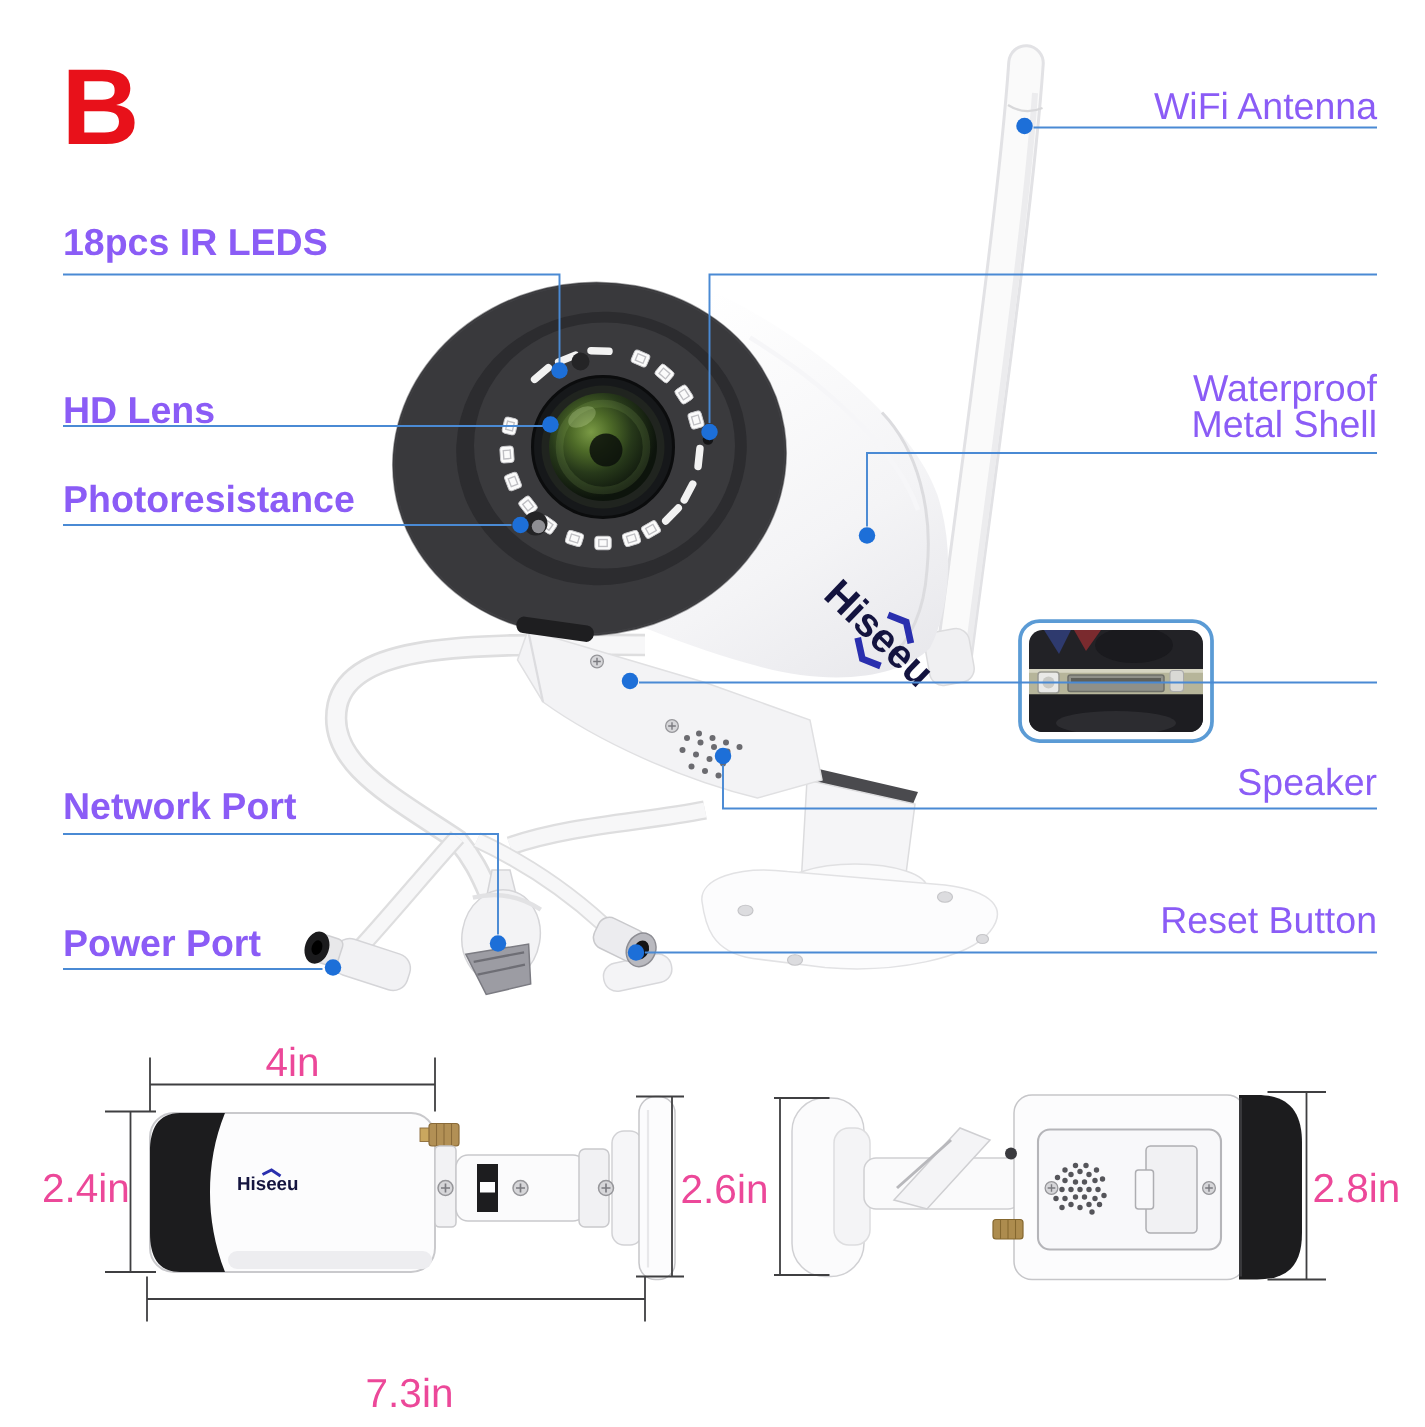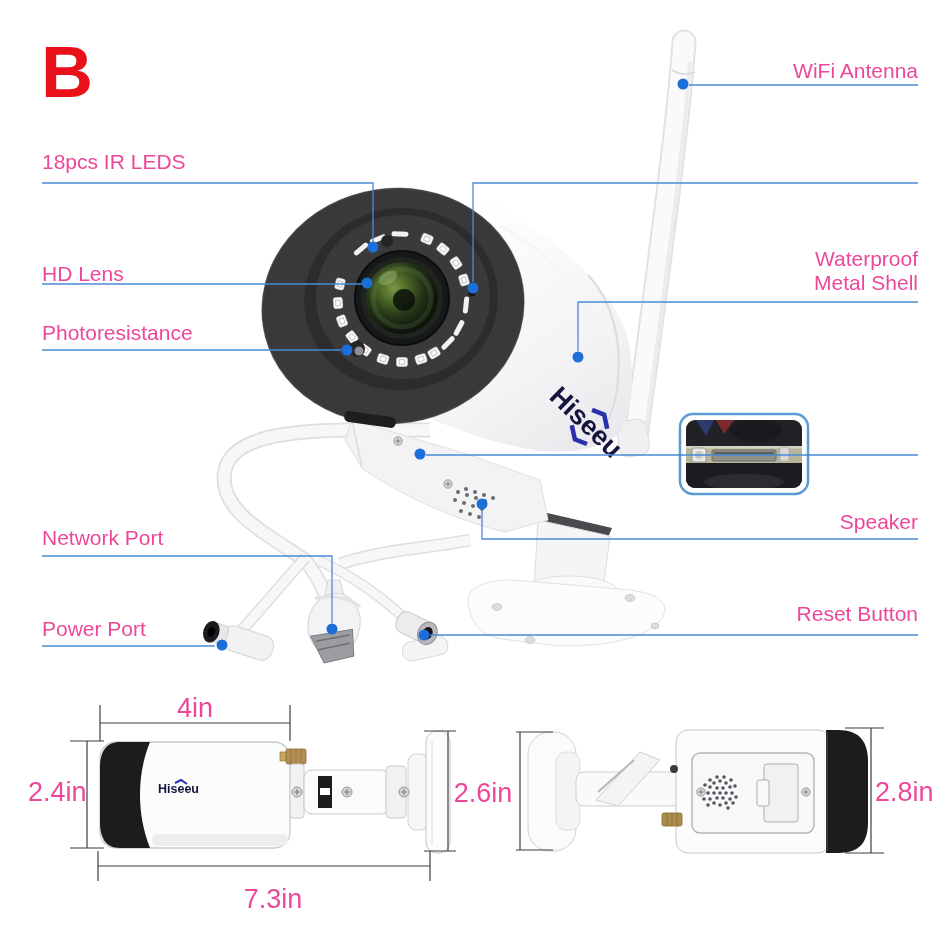--- a/index.html
+++ b/index.html
@@ -1,20 +1,20 @@
 <!DOCTYPE html>
 <html><head>
 <meta charset="utf-8">
 <style>
   html,body{margin:0;padding:0;background:#fff;}
   #stage{position:relative;width:950px;height:951px;background:#fff;overflow:hidden;
          font-family:"Liberation Sans",sans-serif;}
   #art{position:absolute;left:0;top:0;z-index:1;}
-  .lbl{position:absolute;z-index:3;font-size:21px;color:#ec4899;line-height:26px;white-space:nowrap;}
-  .lbl.leftside{left:42px;text-align:left;}
+  .lbl{position:absolute;z-index:3;font-size:25px;color:#8b5cf6;line-height:26px;white-space:nowrap;}
+  .lbl.leftside{left:42px;text-align:left;font-weight:bold;}
   .lbl.rightside{right:32px;text-align:right;line-height:24px;}
   .lbl.rightside span{display:block;}
   .dim{position:absolute;z-index:3;font-size:27px;color:#ec4899;white-space:nowrap;}
   .dim.centered{text-align:center;}
   #marker-b{position:absolute;left:41px;top:36px;z-index:3;font-size:72px;line-height:1;
             font-weight:800;color:#e8111a;}
 </style>
 </head>
 <body>
 
@@ -348,16 +348,16 @@
   <span></span>
 </div>
 <div class="lbl rightside" style="top:602px">
   <span>Reset Button</span>
   <span></span>
 </div>
 
 <div class="dim centered" style="left:155px;top:693px;width:80px">4in</div>
 <div class="dim" style="left:28px;top:777px">2.4in</div>
 <div class="dim centered" style="left:450px;top:778px;width:66px">2.6in</div>
-<div class="dim centered" style="left:228px;top:884px;width:90px">7.3in</div>
+<div class="dim centered" style="left:228px;top:914px;width:90px">7.3in</div>
 <div class="dim" style="left:875px;top:777px">2.8in</div>
 
 </div>
 
 </body></html>

